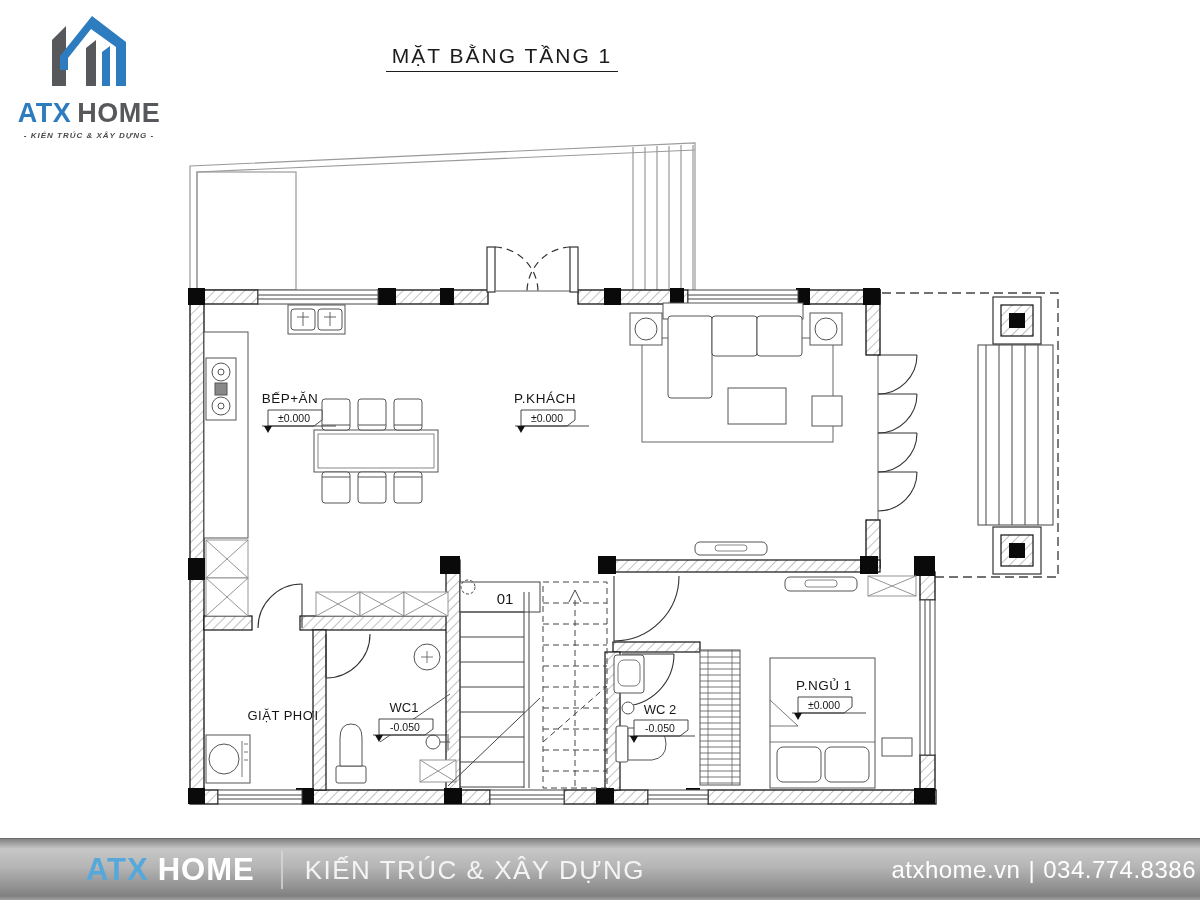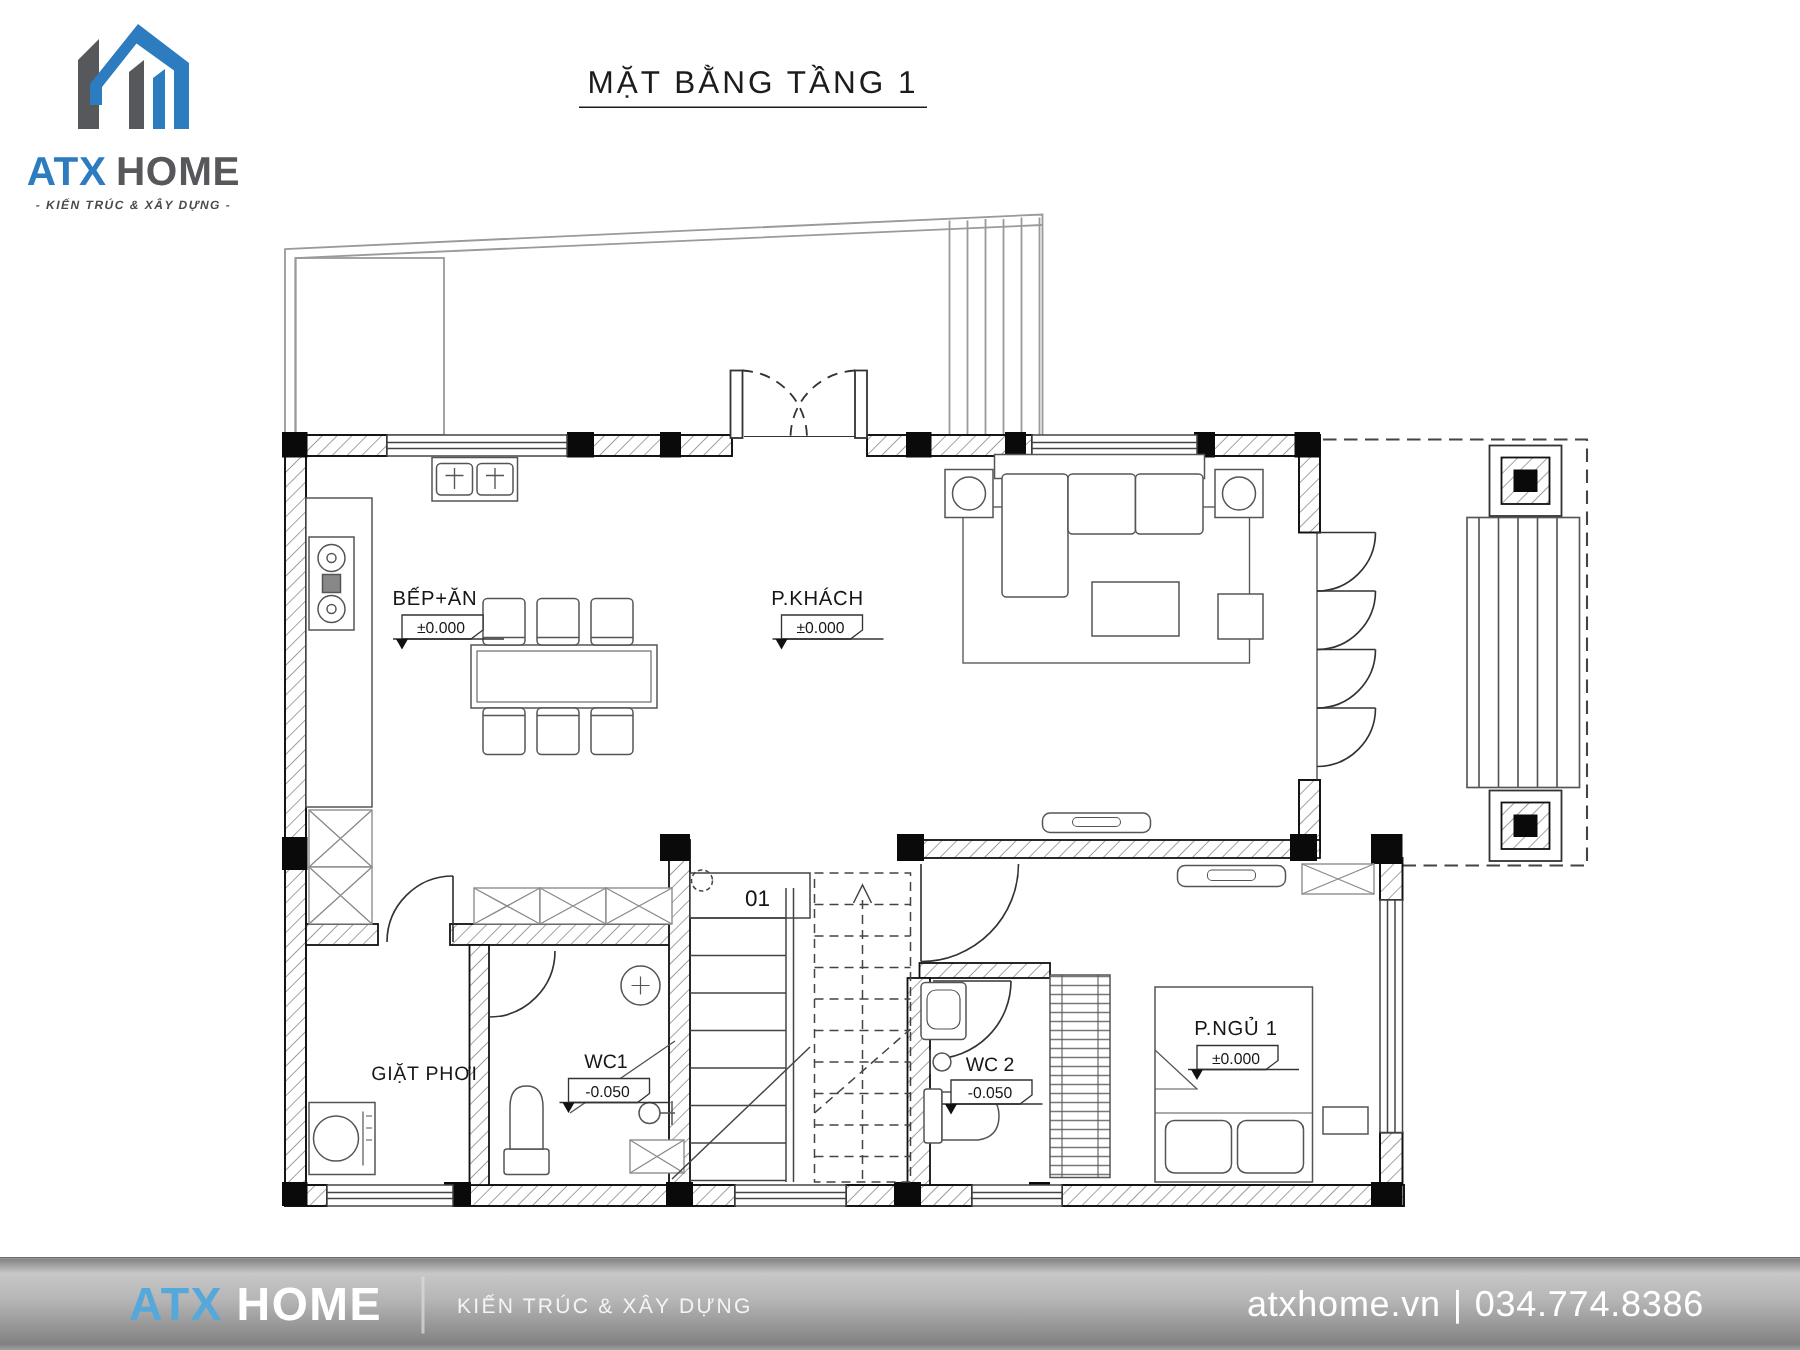--- a/index.html
+++ b/index.html
@@ -18,22 +18,22 @@
   .plan{position:absolute;left:0;top:0;width:1200px;height:900px;}
   
   .footer{position:absolute;left:0;top:838px;width:1200px;height:62px;
       background:linear-gradient(180deg,#828282 0%,#c7c7c7 16%,#b5b5b5 45%,#8f8f8f 80%,#808080 92%,#a8a8a8 100%);
       border-top:1px solid #6d6d6d;display:flex;align-items:center;}
   .footer-left{display:flex;align-items:center;margin-left:86px;}
   .footer-brand{font-size:31px;font-weight:bold;letter-spacing:1px;}
   .footer-brand .blue{color:#57a8da;}
   .footer-brand .white{color:#ffffff;margin-left:9px;}
   .footer-divider{width:2px;height:38px;background:#d9d9d9;opacity:.75;margin:0 22px 0 26px;}
-  .footer-tagline{color:#f4f4f4;font-size:14px;letter-spacing:1.5px;}
-  .footer-right{margin-left:auto;margin-right:60px;color:#ffffff;font-size:24px;letter-spacing:0.5px;}
+  .footer-tagline{color:#f4f4f4;font-size:26px;letter-spacing:1.5px;}
+  .footer-right{margin-left:auto;color:#ffffff;font-size:24px;letter-spacing:0.5px;}
   .footer-right span{margin:0 4px;}
 </style>
 </head>
 <body>
 
 <div class="logo">
   <svg width="118" height="84" viewBox="0 0 118 84">
     <polygon points="22,30 36,16 36,76 22,76" fill="#57585c"></polygon>
     <path d="M 30,46 L 62,6 L 96,32 L 96,76 L 86,76 L 86,37 L 61,19 L 38,48 L 38,60 L 30,60 Z" fill="#2e7cc0"></path>
     <polygon points="56,38 66,30 66,76 56,76" fill="#57585c"></polygon>

